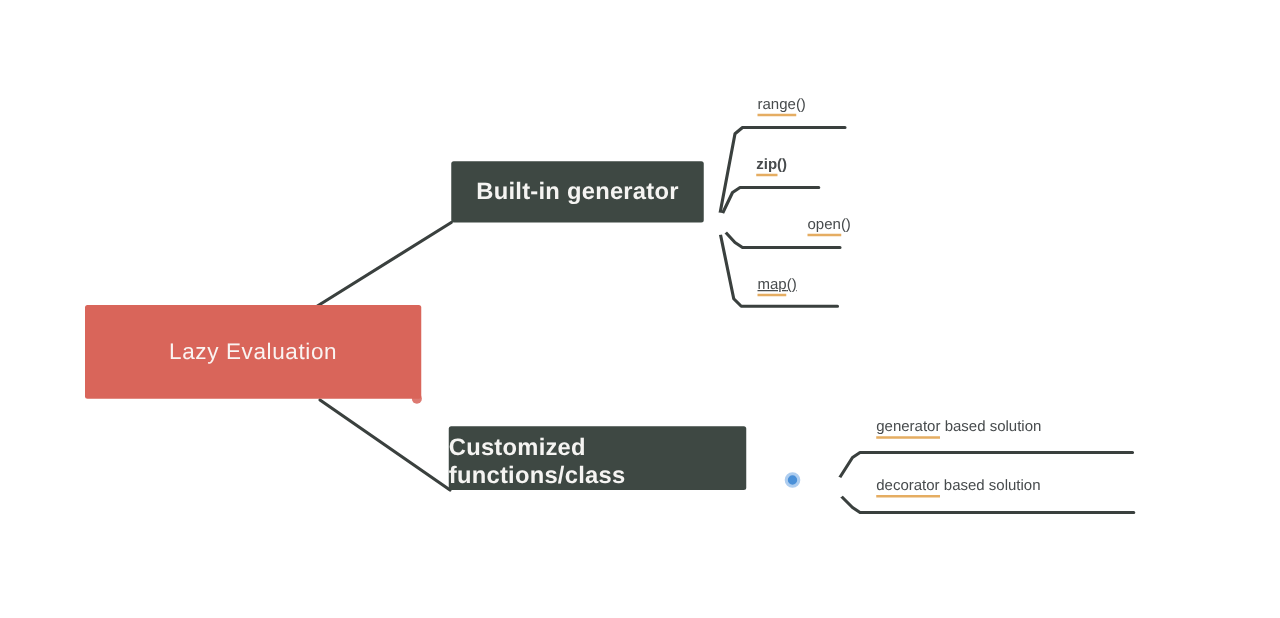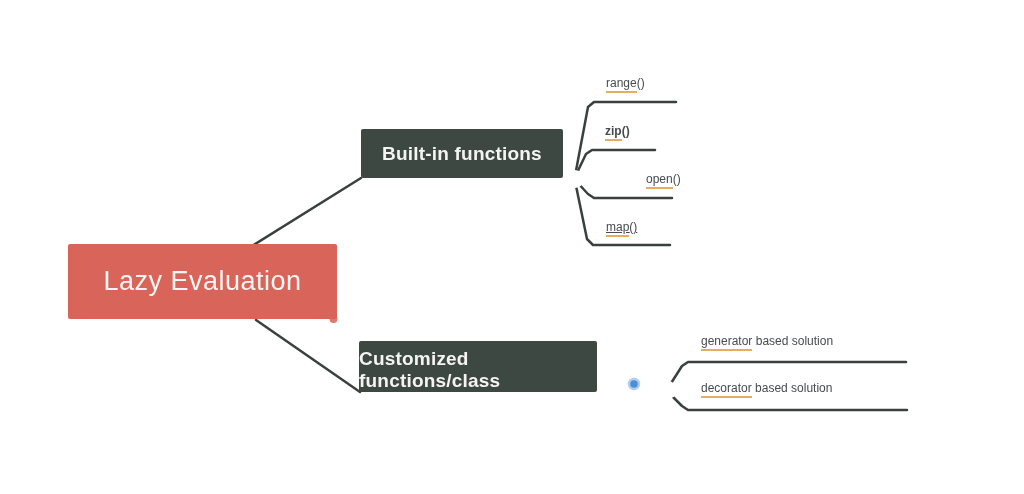--- a/index.html
+++ b/index.html
@@ -15,21 +15,21 @@
     position:absolute;
     display:flex;align-items:center;justify-content:center;
     box-sizing:border-box;
     border-radius:2px;
     cursor:default;
   }
   .node-root{
     left:68px;top:244px;width:269px;height:75px;
     background:#d9655a;
     color:#faf4f2;
-    font-size:27px;font-weight:400;letter-spacing:.5px;
+    font-size:18px;font-weight:400;letter-spacing:.5px;
   }
   .node-branch{
     background:#3e4843;
     color:#f5f4f2;
     font-size:19px;font-weight:700;letter-spacing:.2px;
   }
   .node-builtin{left:361px;top:129px;width:202px;height:49px;}
   .node-custom{left:359px;top:341px;width:238px;height:51px;align-items:flex-end;}
   .leaf{
     position:absolute;
@@ -74,21 +74,21 @@
 
     <circle cx="333.5" cy="319" r="4" stroke="none" opacity="0.8" fill="#d4574e"></circle>
     <circle cx="634" cy="384" r="5" stroke="#aecdef" stroke-width="2.5" fill="#4a90d8"></circle>
   </svg>
 
   <div class="node node-root">
     <span>Lazy Evaluation</span>
   </div>
 
   <div class="node node-branch node-builtin">
-    <span>Built-in functions</span>
+    <span>Built-in generator</span>
   </div>
 
   <div class="node node-branch node-custom">
     <span>Customized functions/class</span>
   </div>
 
   <div class="leaf leaf-range">
     <span class="lnk">range</span><span>()</span>
   </div>
   <div class="leaf leaf-zip">

